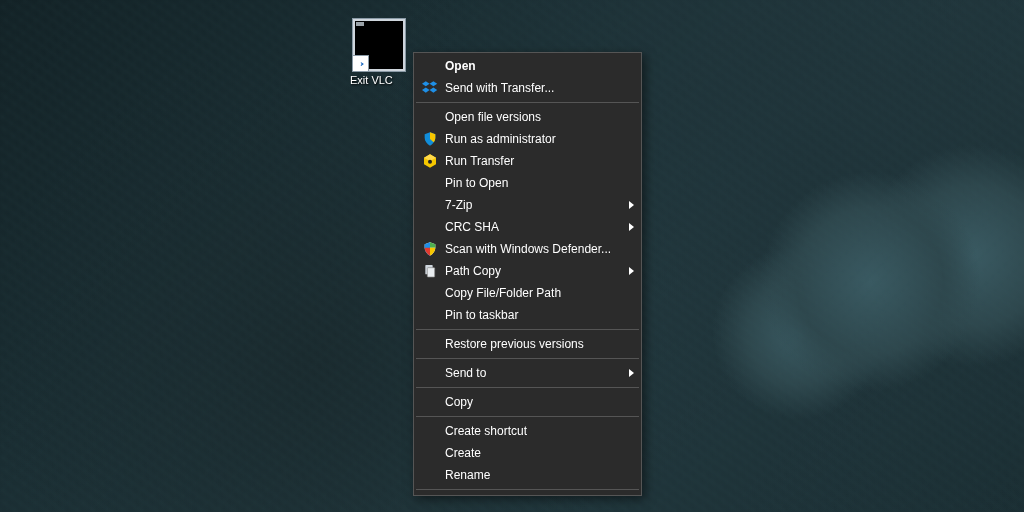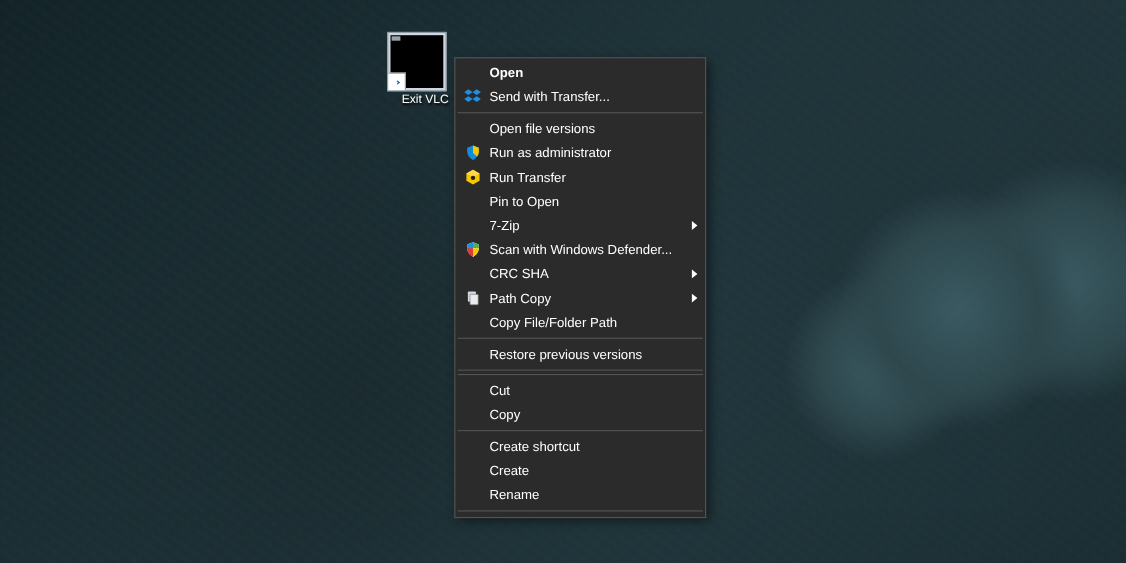--- a/index.html
+++ b/index.html
@@ -9,21 +9,21 @@
 radial-gradient(circle at 78% 65%,#3a5a62 0%,#2e474d 6%,transparent 10%),
 radial-gradient(circle at 95% 50%,#3a5a62 0%,#2e474d 7%,transparent 11%),
 radial-gradient(circle at 30% 70%,#1a2a2e 0%,transparent 40%),
 radial-gradient(circle at 80% 30%,#1f3339 0%,transparent 50%),
 linear-gradient(135deg,#132226 0%,#1a2d32 30%,#22383e 60%,#1a2d32 100%)}
 .foliage{position:absolute;inset:0;pointer-events:none;opacity:.55;filter:blur(1.5px);
 background-image:
 repeating-linear-gradient(35deg,rgba(60,95,100,.15) 0 2px,transparent 2px 9px),
 repeating-linear-gradient(-45deg,rgba(40,70,75,.12) 0 2px,transparent 2px 11px),
 repeating-linear-gradient(80deg,rgba(80,110,115,.08) 0 1px,transparent 1px 7px)}
-.shortcut{position:absolute;left:348px;top:29px;width:62px;text-align:right;color:#fff;font-size:11px}
+.shortcut{position:absolute;left:348px;top:18px;width:62px;text-align:left;color:#fff;font-size:11px}
 .shortcut .iconwrap{width:54px;height:54px;margin:0 auto 2px;background:#cfd6dd;border:1px solid #8a9aa6;position:relative;box-sizing:border-box}
 .shortcut .thumb{position:absolute;left:2px;top:2px;right:2px;bottom:2px;background:#000}
 .shortcut .thumb::before{content:"";position:absolute;left:1px;top:1px;width:8px;height:4px;background:#9aa2a8}
 .shortcut .arrow{position:absolute;left:0;bottom:0;width:15px;height:15px;background:#fff;border-top:1px solid #8a9aa6;border-right:1px solid #8a9aa6;display:flex;align-items:center;justify-content:center}
 .shortcut .arrow svg{width:10px;height:10px}
 .shortcut .label{display:inline-block;color:#fff;text-shadow:1px 1px 2px #000;padding:0 2px;white-space:nowrap}
 .menu{position:absolute;left:413px;top:52px;width:225px;background:#2b2b2b;border:1px solid #555;color:#fff;padding:2px 1px;box-shadow:3px 3px 10px rgba(0,0,0,.5)}
 .menu .item{display:flex;align-items:center;height:22px;padding:0 24px 0 30px;position:relative;cursor:default}
 .menu .item.bold{font-weight:600}
 .menu .sep{height:1px;background:#555;margin:3px 1px}
@@ -88,63 +88,67 @@
       <span>Run Transfer</span>
     </div>
     <div class="item">
       <span>Pin to Open</span>
     </div>
     <div class="item">
       <span>7-Zip</span>
       <span class="subarrow"></span>
     </div>
     <div class="item">
+      <span>CRC SHA</span>
+      <span class="subarrow"></span>
+    </div>
+    <div class="item">
       <span class="iconcell">
         <svg viewBox="0 0 24 24">
             <path d="M12 2l8 3v5c0 5-3.5 9-8 12C7.5 19 4 15 4 10V5l8-3z" fill="#fff"></path>
             <path d="M12 2v20C7.5 19 4 15 4 10V5l8-3z" fill="#1f8fe6"></path>
             <path d="M12 2l8 3v5h-8V2z" fill="#4caf50"></path>
             <path d="M12 10h8c0 5-3.5 9-8 12V10z" fill="#f7c600"></path>
             <path d="M4 10h8v12C7.5 19 4 15 4 10z" fill="#e23b2e"></path>
           </svg>
       </span>
       <span>Scan with Windows Defender...</span>
-    </div>
-    <div class="item">
-      <span>CRC SHA</span>
-      <span class="subarrow"></span>
     </div>
     <div class="item">
       <span class="iconcell">
         <svg viewBox="0 0 24 24">
             <rect x="5" y="3" width="11" height="14" rx="1" fill="#cfd6dd"></rect>
             <rect x="8" y="7" width="11" height="14" rx="1" fill="#e8ecef" stroke="#888"></rect>
           </svg>
       </span>
       <span>Path Copy</span>
       <span class="subarrow"></span>
     </div>
     <div class="item">
       <span>Copy File/Folder Path</span>
     </div>
+    <div class="item">
+      <span>Pin to taskbar</span>
+    </div>
 
     <div class="sep"></div>
 
     <div class="item">
       <span>Restore previous versions</span>
     </div>
 
     <div class="sep"></div>
 
+    <div class="item">
+      <span>Send to</span>
+      <span class="subarrow"></span>
+    </div>
 
     <div class="sep"></div>
 
-    <div class="item">
-      <span>Cut</span>
-    </div>
     <div class="item">
       <span>Copy</span>
     </div>
 
     <div class="sep"></div>
 
     <div class="item">
       <span>Create shortcut</span>
     </div>
     <div class="item">

